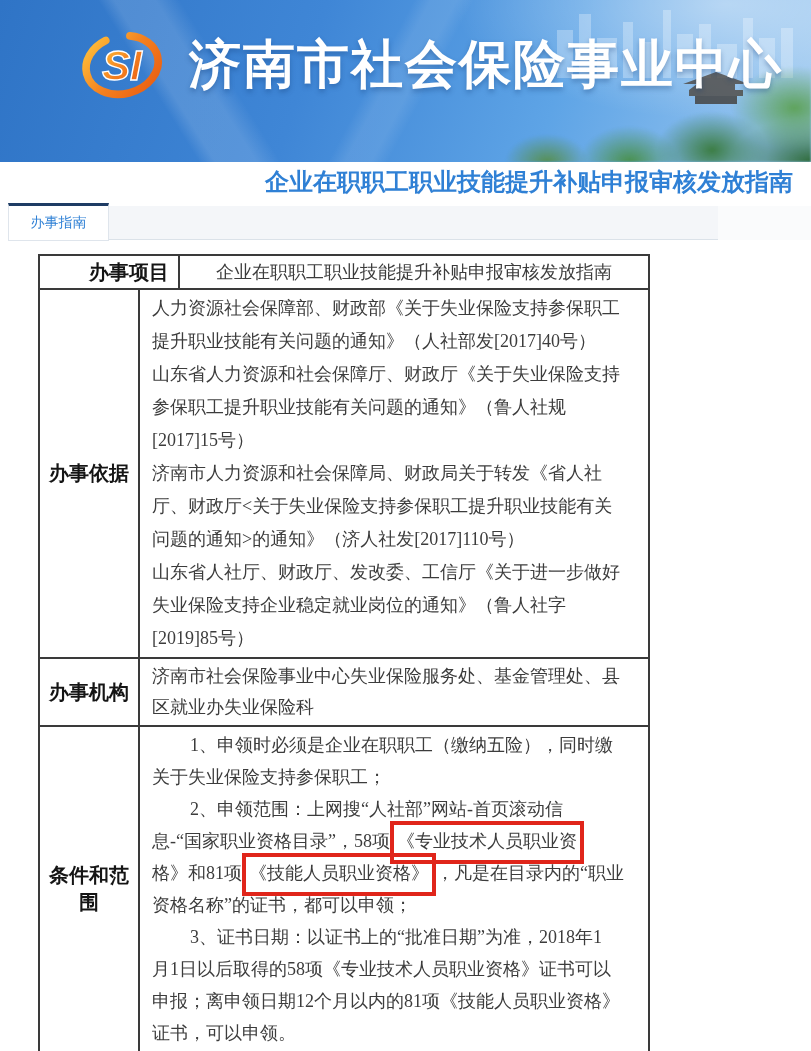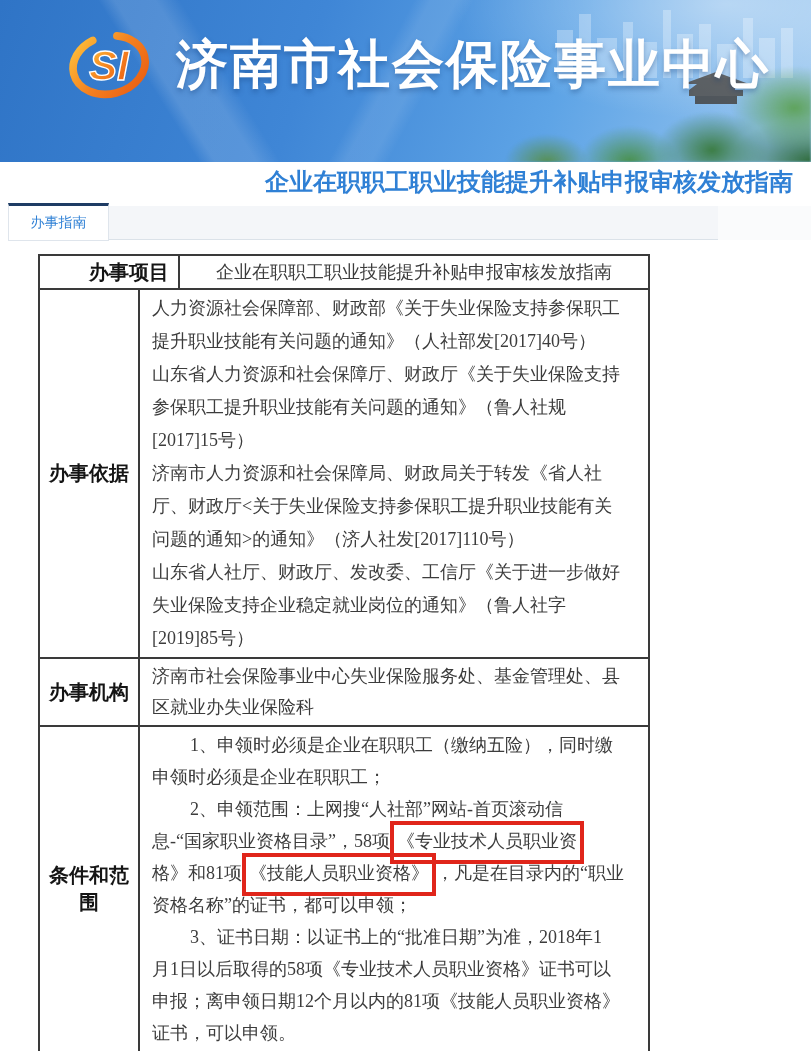--- a/index.html
+++ b/index.html
@@ -19,21 +19,21 @@
          background:radial-gradient(ellipse at 70% 30%, rgba(255,255,255,.45) 0%, rgba(255,255,255,0) 65%); }
   .city{ position:absolute; right:0; top:0; opacity:.5; }
   .trees{ position:absolute; right:0; bottom:0; width:330px; height:120px; filter:blur(1px);
       background:
         radial-gradient(90px 60px at 95% 55%, #5fa35c 0%, rgba(95,163,92,0) 70%),
         radial-gradient(80px 55px at 70% 90%, #3c7d44 0%, rgba(60,125,68,0) 70%),
         radial-gradient(70px 50px at 45% 100%, #49904c 0%, rgba(73,144,76,0) 72%),
         radial-gradient(110px 60px at 100% 100%, #2e6b3a 0%, rgba(46,107,58,0) 75%),
         radial-gradient(60px 40px at 20% 100%, #568f52 0%, rgba(86,143,82,0) 70%); }
   .pavilion{ position:absolute; right:60px; bottom:58px; opacity:.75; }
-  .brand{ position:absolute; left:64px; top:28px; display:flex; align-items:center; gap:16px; }
+  .brand{ position:absolute; left:77px; top:28px; display:flex; align-items:center; gap:16px; }
   .logo{ width:96px; height:74px; flex:0 0 auto; }
   .site-title{ font-size:52px; font-weight:bold; color:#ffffff; letter-spacing:2px;
                text-shadow:0 3px 5px rgba(18,58,116,.35); white-space:nowrap; }
 
   
   .subheader{ position:absolute; top:162px; left:0; width:811px; height:44px; background:#fff; }
   .page-title{ text-align:right; padding-right:18px; font-size:24px; line-height:40px;
                font-weight:bold; color:#2f80d5; white-space:nowrap; }
 
   
@@ -156,21 +156,21 @@
       </div>
     </div>
 
     <div class="trow row-cond">
       <div class="tlabel">条件和范围</div>
       <div class="tcell">
         <div class="line ind">
           <span>1、申领时必须是企业在职职工（缴纳五险），同时缴</span>
         </div>
         <div class="line">
-          <span>申领时必须是企业在职职工；</span>
+          <span>关于失业保险支持参保职工；</span>
         </div>
         <div class="line ind">
           <span>2、申领范围：上网搜“人社部”网站-首页滚动信</span>
         </div>
         <div class="line">
           <span>息-“国家职业资格目录”，58项</span><span class="redbox">《专业技术人员职业资</span>
         </div>
         <div class="line">
           <span>格》和81项</span><span class="redbox">《技能人员职业资格》</span><span>，凡是在目录内的“职业</span>
         </div>

